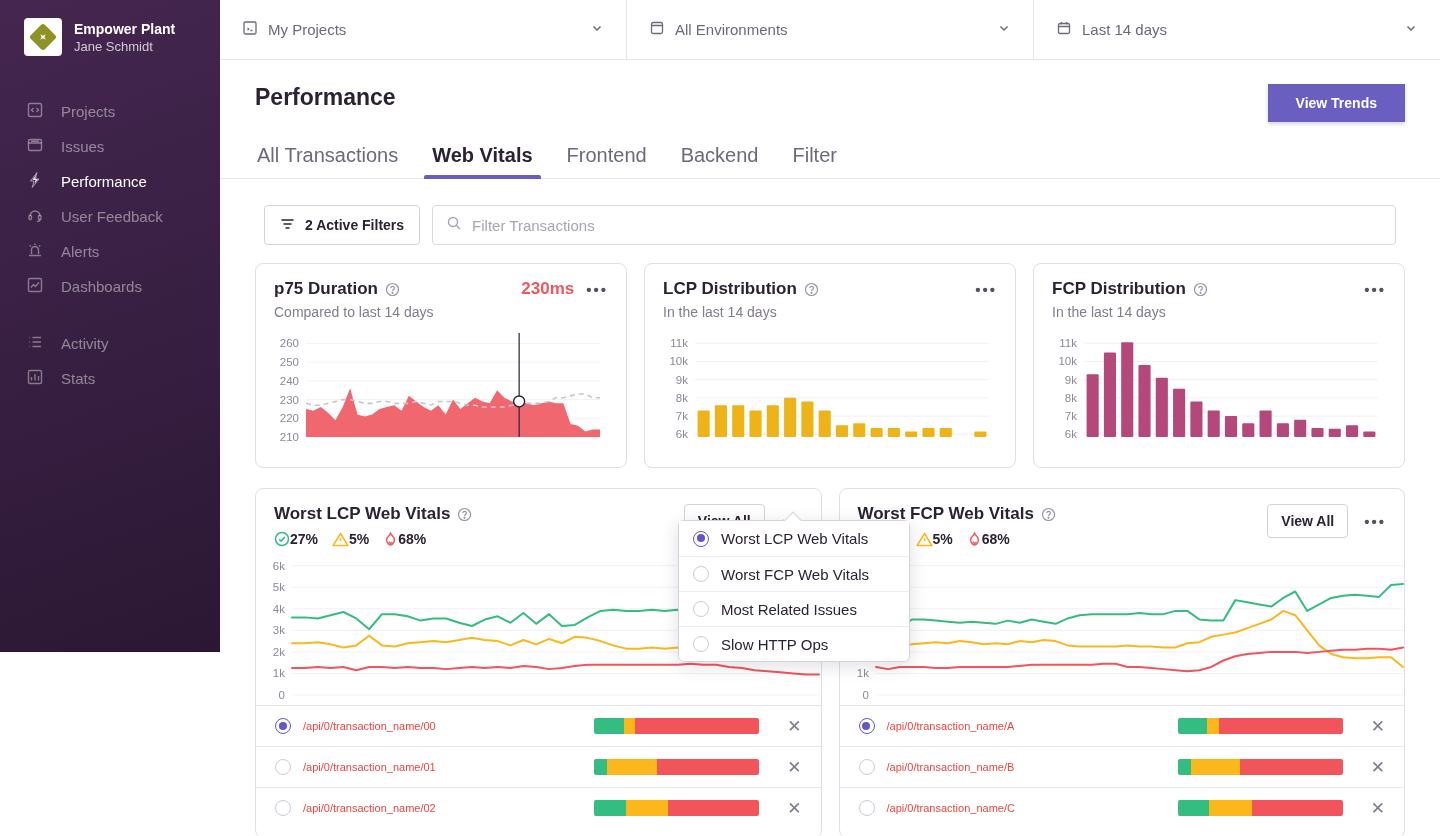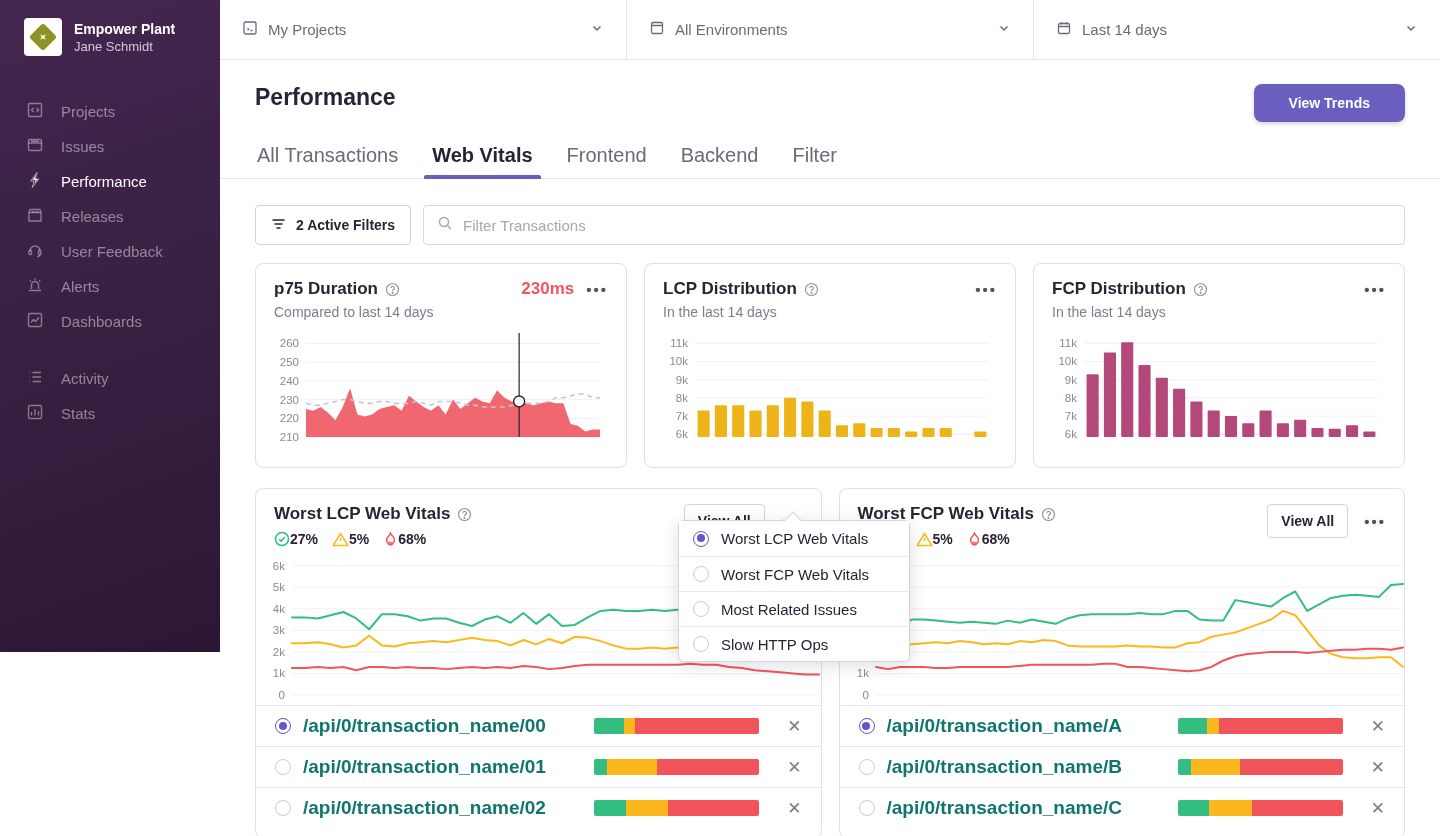--- a/index.html
+++ b/index.html
@@ -27,30 +27,30 @@
   .main { position:absolute; left:220px; top:0; width:1220px; height:836px; background:#fff; }
 
   .topbar { height:60px; border-bottom:1px solid #e7e3ec; display:flex; align-items:stretch; }
   .tb-filter { flex:1; display:flex; align-items:center; gap:10px; padding:0 22px; color:#6e687a; font-size:15px; cursor:pointer; }
   .tb-filter + .tb-filter { border-left:1px solid #e7e3ec; }
   .tb-filter .lbl { flex:1; }
   .tb-filter svg { color:#6e687a; }
 
   .page-head { display:flex; align-items:flex-start; justify-content:space-between; padding:24px 35px 0; }
   .page-title { font-size:23px; font-weight:600; color:#2b2233; }
-  .btn-primary { background:#6a5fc1; color:#fff; font-size:14px; font-weight:bold; border:0; border-radius:8px;
-    padding:11px 35px; cursor:pointer; box-shadow:0 2px 4px rgba(43,34,51,.2);text-align:right; }
+  .btn-primary { background:#6a5fc1; color:#fff; font-size:14px; font-weight:bold; border:0; border-radius:0;
+    padding:11px 28px; cursor:pointer; box-shadow:0 2px 4px rgba(43,34,51,.2);text-align:right; }
 
   .tabs { display:flex; gap:30px; padding:0 35px; margin-top:16px; border-bottom:1px solid #e7e3ec; }
   .tab { font-size:20px; color:#6e687a; padding:6px 2px 11px; cursor:pointer; position:relative; }
   .tab.active { color:#2b2233; font-weight:bold; }
   .tab.active::after { content:""; position:absolute; left:-6px; right:-6px; bottom:-1px; height:4px;
     background:#6a5fc1; border-radius:2px 2px 0 0; }
 
-  .filter-row { display:flex; gap:12px; padding:26px 35px 0; }
+  .filter-row { display:flex; gap:12px; padding:26px 44px 0; }
   .btn-filters { display:flex; align-items:center; gap:10px; background:#fff; border:1px solid #d6d0dd; border-radius:4px;
     padding:0 15px; height:40px; font-size:14px; font-weight:bold; color:#2b2233; cursor:pointer; }
   .search { flex:1; display:flex; align-items:center; gap:10px; border:1px solid #dcd7e2; border-radius:4px; height:40px; padding:0 13px; }
   .search input { border:0; outline:0; flex:1; font-size:15px; color:#2b2233; font-family:"Liberation Sans",sans-serif; }
   .search input::placeholder { color:#aba4b4; }
   .search svg { color:#aba4b4; }
 
   
   .cards3 { display:grid; grid-template-columns:1fr 1fr 1fr; gap:17px; padding:18px 35px 0; }
   .card { background:#fff; border:1px solid #e2dde8; border-radius:8px; }
@@ -69,21 +69,21 @@
   .vc-head { display:flex; align-items:flex-start; padding:15px 18px 4px; }
   .vc-left { display:flex; flex-direction:column; gap:7px; }
   .badges { display:flex; align-items:center; gap:14px; font-size:14px; font-weight:bold; color:#2b2233; }
   .badge { display:flex; align-items:center; gap:0; }
   .vc-right { margin-left:auto; display:flex; align-items:center; gap:16px; }
   .btn-viewall { background:#fff; border:1px solid #d6d0dd; border-radius:4px; padding:8px 13px; font-size:14px; font-weight:bold;
     color:#2b2233; cursor:pointer; }
   .vc-chart { width:100%; height:152px; padding:0 14px 0 6px; }
   .vc-rows { margin-top:2px; }
   .vc-row { display:flex; align-items:center; gap:12px; height:41px; padding:0 19px; border-top:1px solid #e9e5ee; }
-  .vc-link { font-size:19px; color:#0f766e; cursor:pointer;font-weight:bold; }
+  .vc-link { font-size:11px; color:#ef4444; cursor:pointer; }
   .segbar { margin-left:auto; width:165px; height:16px; border-radius:2px; overflow:hidden; display:flex; flex:0 0 auto; }
   .segbar div { height:100%; }
   .close-x { color:#837b8e; font-size:17px; margin-left:16px; cursor:pointer; line-height:1; }
 
   .radio { width:16px; height:16px; border-radius:50%; border:1.5px solid #cfc9d7; flex:0 0 auto; position:relative; background:#fff; }
   .radio.on { border-color:#6456c6; }
   .radio.on::after { content:""; position:absolute; left:2.5px; top:2.5px; width:8px; height:8px; border-radius:50%; background:#6456c6; }
 
   
   .dropdown { position:absolute; left:678px; top:520px; width:232px; background:#fff; border:1px solid #d8d2de;
@@ -122,27 +122,20 @@
             <path d="M2.5 7h13M5 5.2h8"></path>
           </svg></span>
       <span>Issues</span>
     </div>
     <div class="nav-item active">
       <span><svg width="18" height="18" viewBox="0 0 18 18" fill="currentColor">
             <path d="M11 1.5L4.5 10H8l-1.8 6.5L13 8H9.4L11 1.5z" stroke="currentColor" stroke-width="0.6" fill="none" stroke-linejoin="round"></path>
             <path d="M10.2 3.5L6.5 9h3l-1 4 3.4-5h-3l1.3-4.5z"></path>
           </svg></span>
       <span>Performance</span>
-    </div>
-    <div class="nav-item">
-      <span><svg width="18" height="18" viewBox="0 0 18 18" fill="none" stroke="currentColor" stroke-width="1.4">
-            <path d="M3 6.5h12V15H3zM4 3.5h10l1 3H3z"></path>
-            <path d="M6.5 6.5v-1.5M9 6.5v-1.5M11.5 6.5v-1.5"></path>
-          </svg></span>
-      <span>Releases</span>
     </div>
     <div class="nav-item">
       <span><svg width="18" height="18" viewBox="0 0 18 18" fill="none" stroke="currentColor" stroke-width="1.4">
             <path d="M4 10a5 5 0 0110 0"></path>
             <rect x="3" y="9.5" width="2.5" height="4" rx="1"></rect>
             <rect x="12.5" y="9.5" width="2.5" height="4" rx="1"></rect>
             <path d="M14 13.5c0 1.5-1.5 2-3 2"></path>
           </svg></span>
       <span>User Feedback</span>
     </div>

